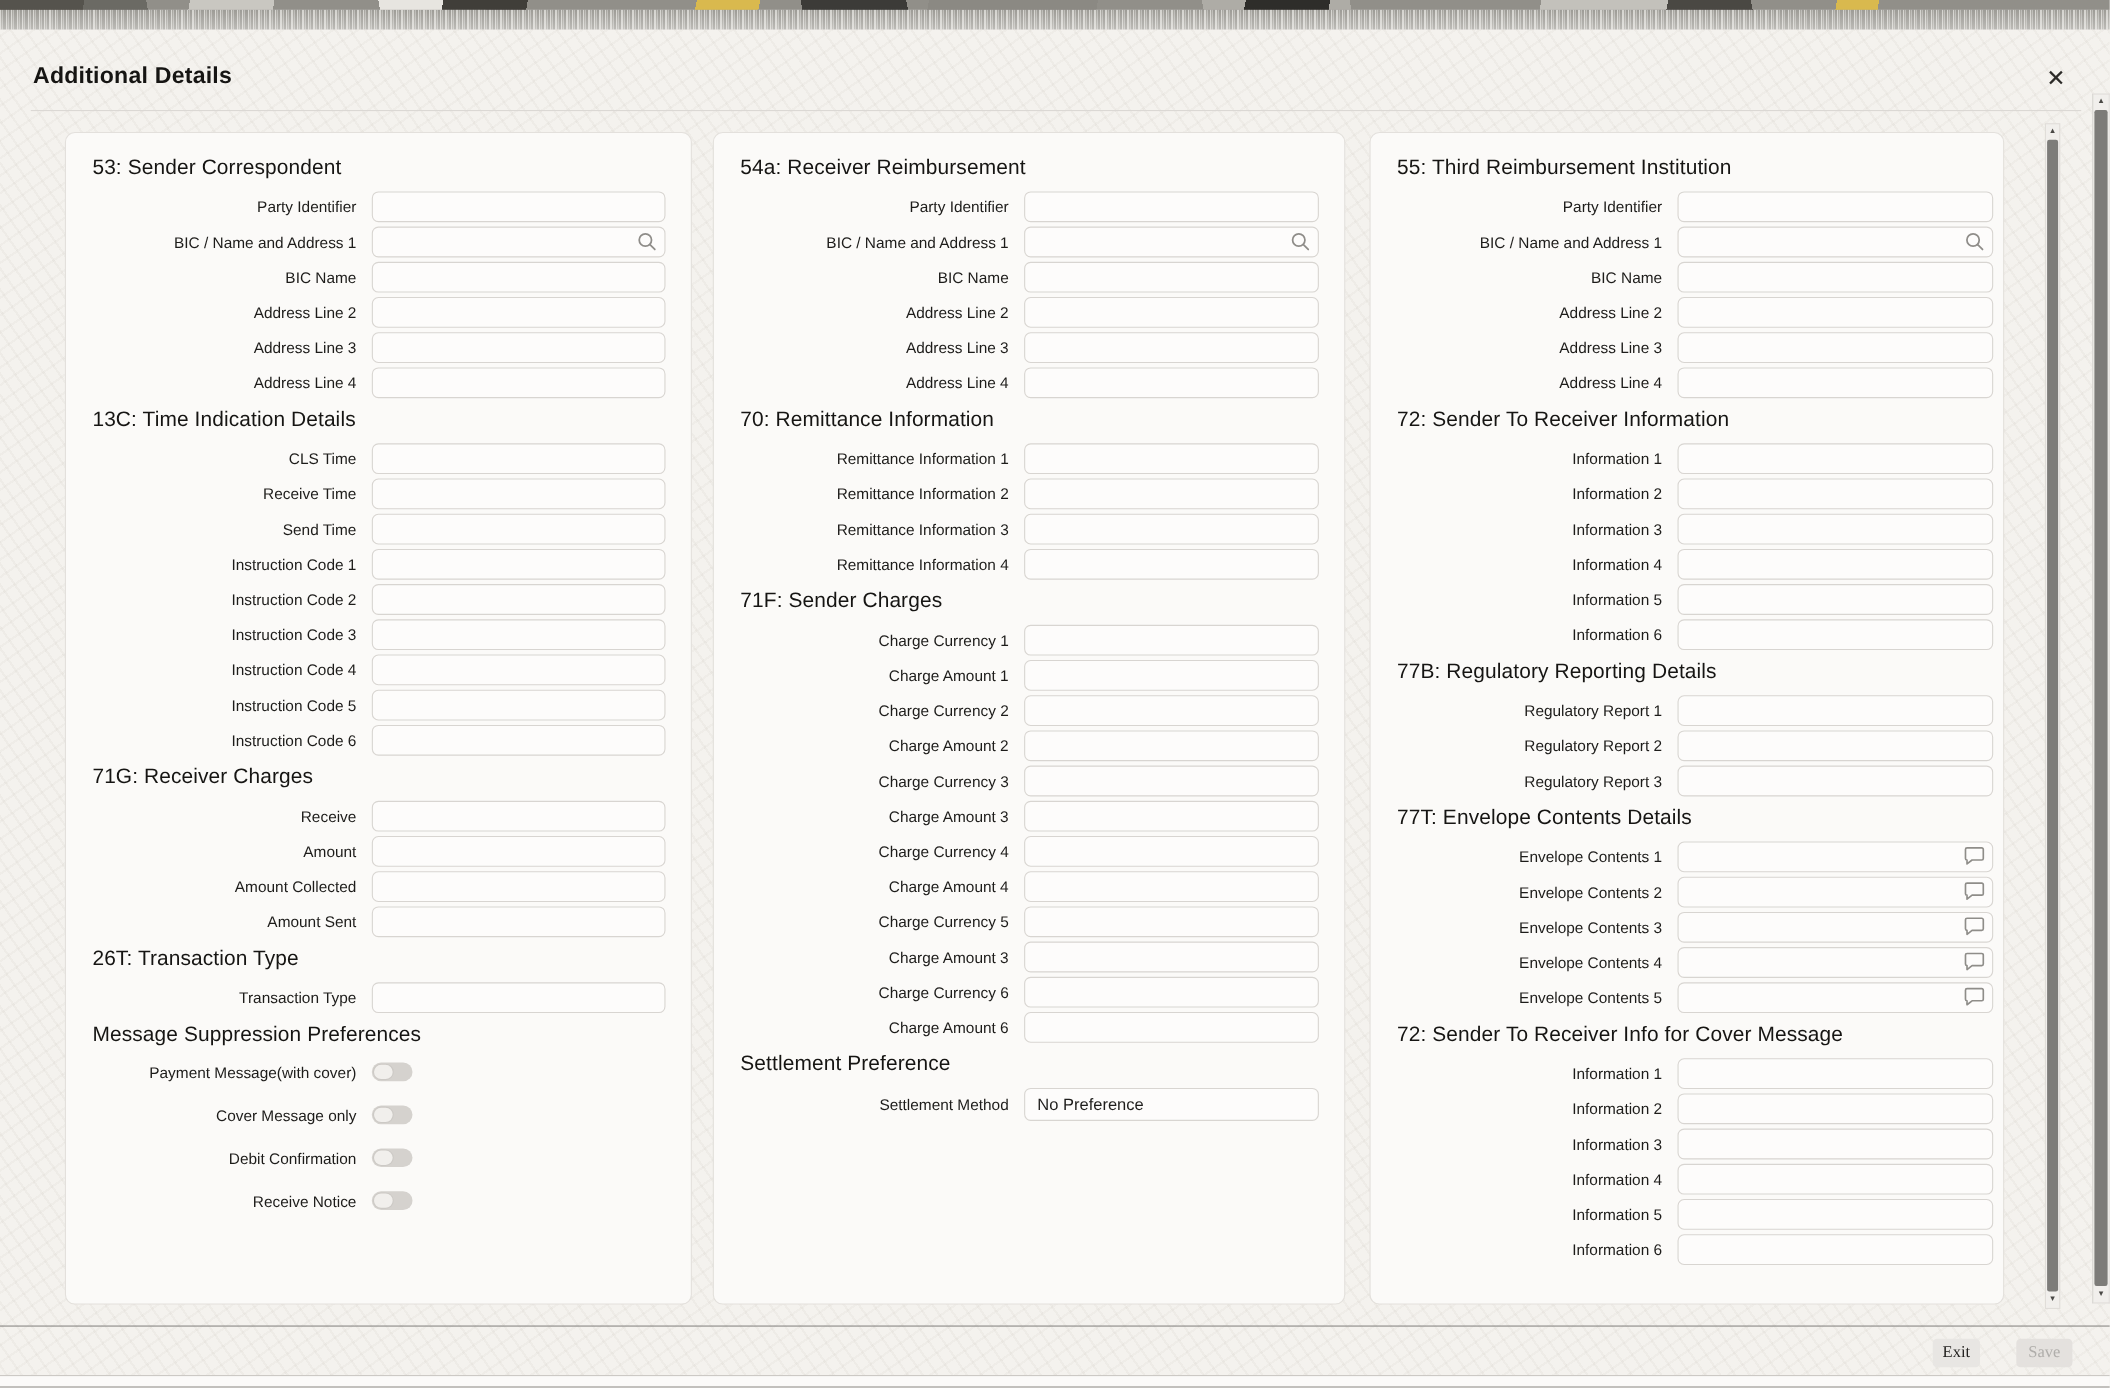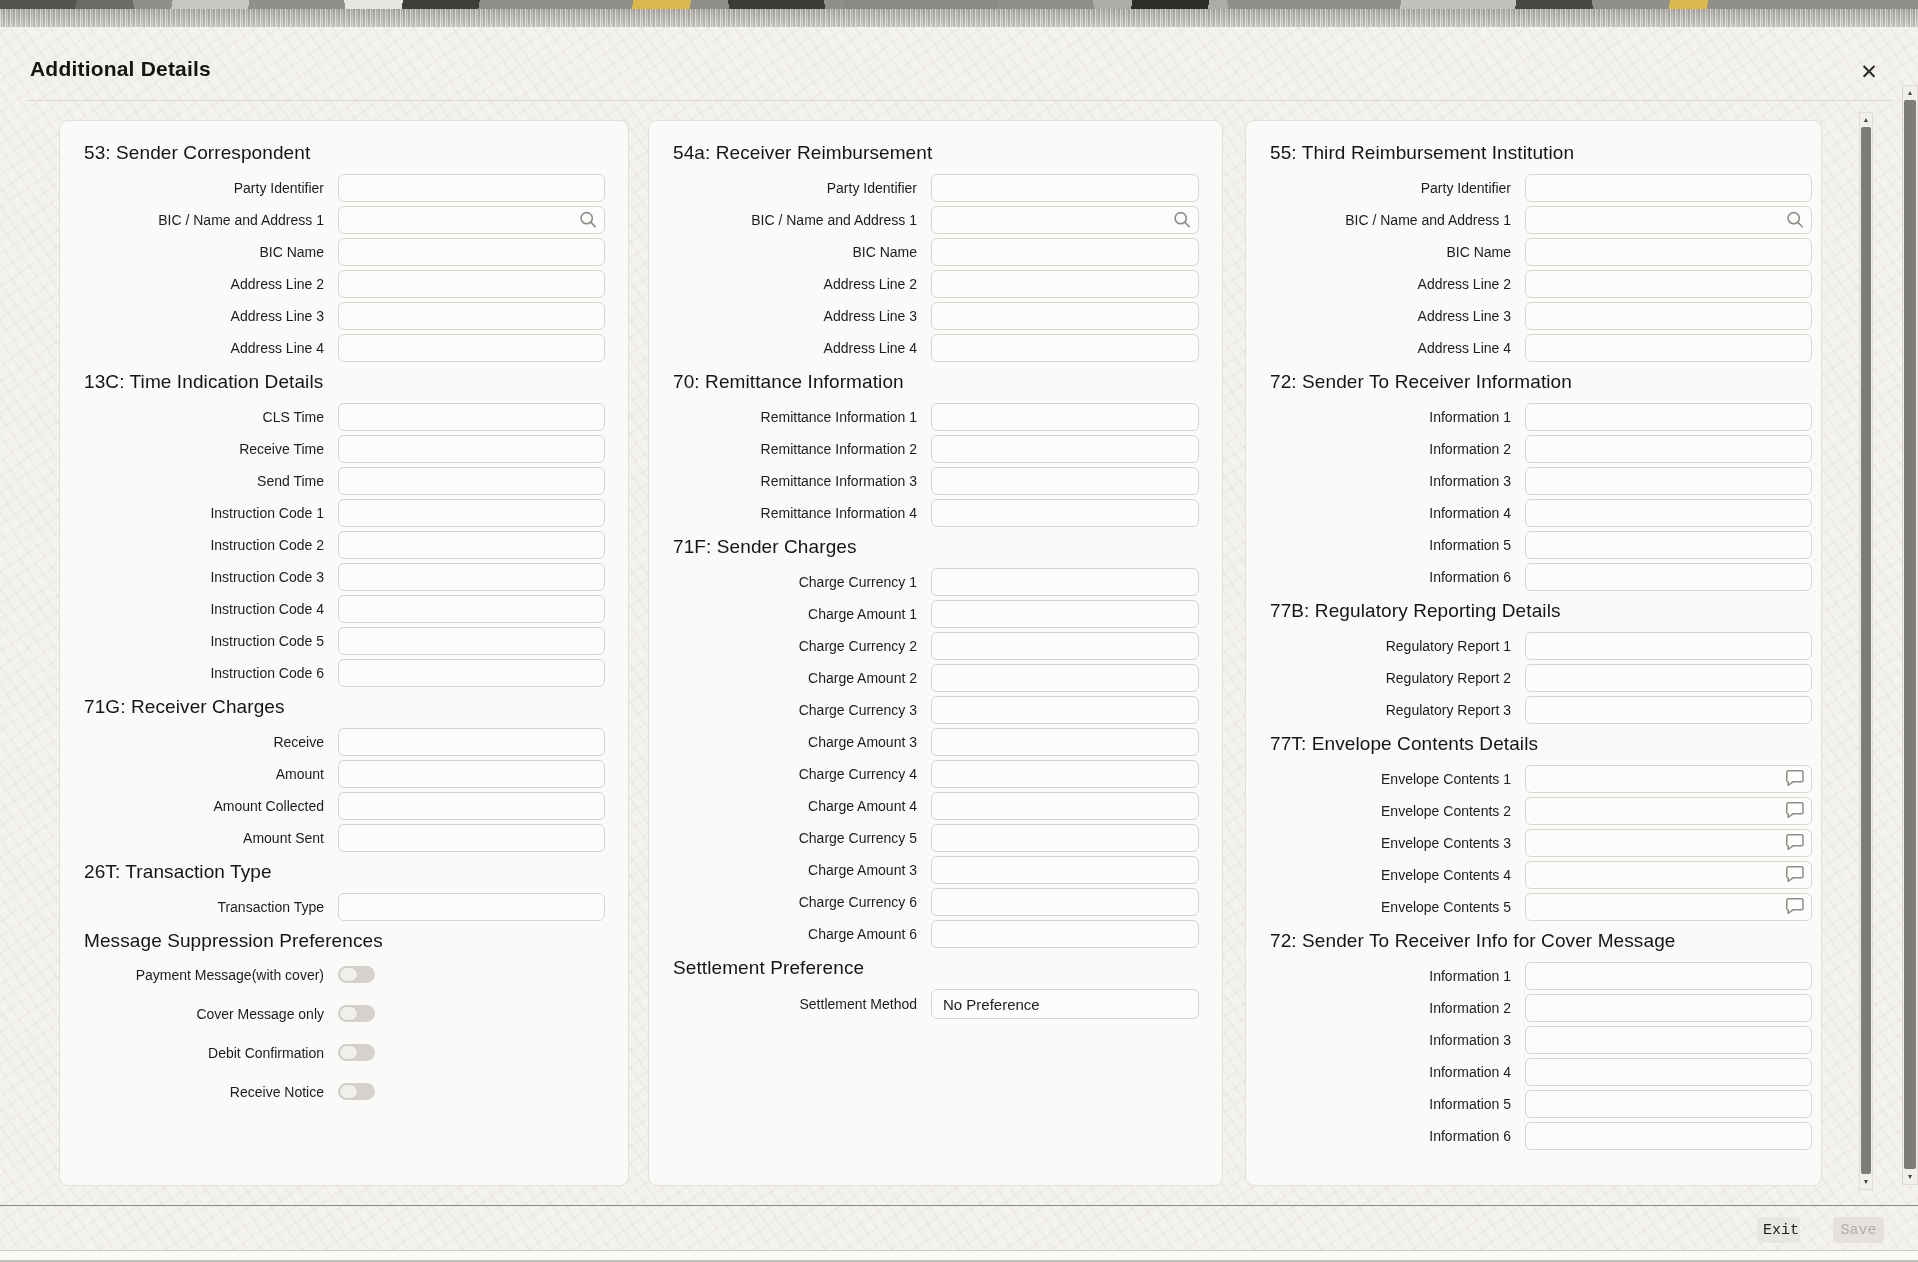--- a/index.html
+++ b/index.html
@@ -94,21 +94,21 @@
     position:absolute;left:0;right:0;height:14px;text-align:center;
     font-size:7px;line-height:14px;color:#4a4946;cursor:pointer;
   }
   .sb .arrow.up{top:0;}
   .sb .arrow.down{bottom:0;}
   .sb .thumb{position:absolute;left:1px;right:1px;top:14px;bottom:15px;background:#7d7c79;border-radius:2px;cursor:pointer;}
   
   .footer-divider{position:absolute;left:0;right:0;top:1178px;height:1px;background:#8a8885;}
   .btn{
     position:absolute;top:1190px;height:26px;border:none;border-radius:4px;
-    font-family:Liberation Mono, monospace;font-size:15px;cursor:pointer;
+    font-family:Liberation Serif, serif;font-size:15px;cursor:pointer;
   }
   .btn-exit{left:1757px;width:43px;background:#e8e6e3;color:#1f1e1c;}
   .btn-save{left:1833px;width:51px;background:#e4e1de;color:#b0aeab;}
   .bottom-strip{
     position:absolute;left:0;top:1250px;width:1918px;height:12px;
     background:#fbfaf9;border-top:1px solid #ccc9c5;border-bottom:2px solid #c2c0bd;box-sizing:border-box;
   }
 </style>
 </head>
 <body>

